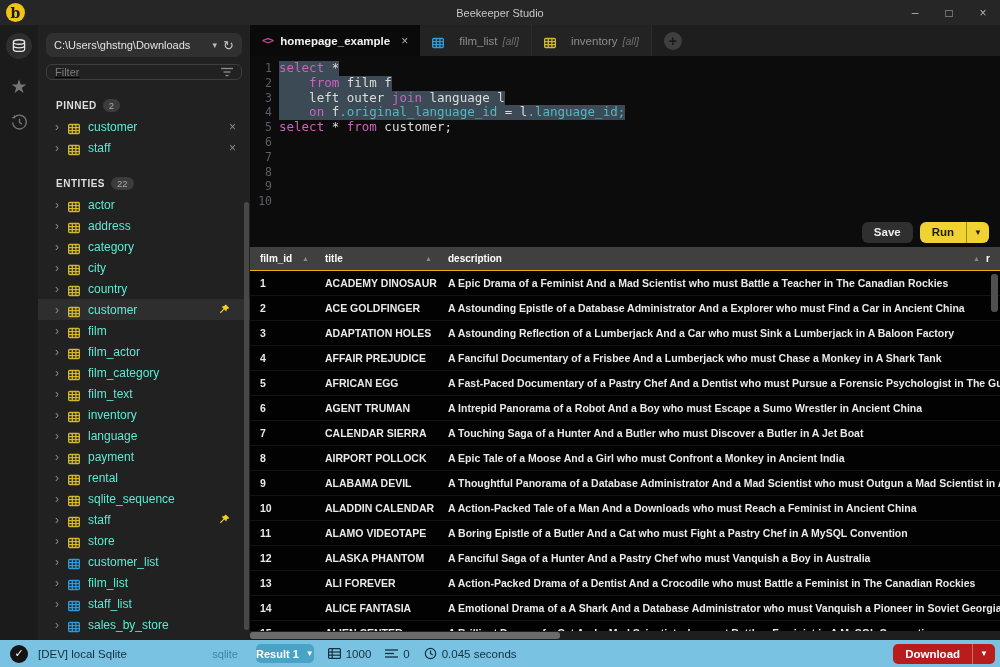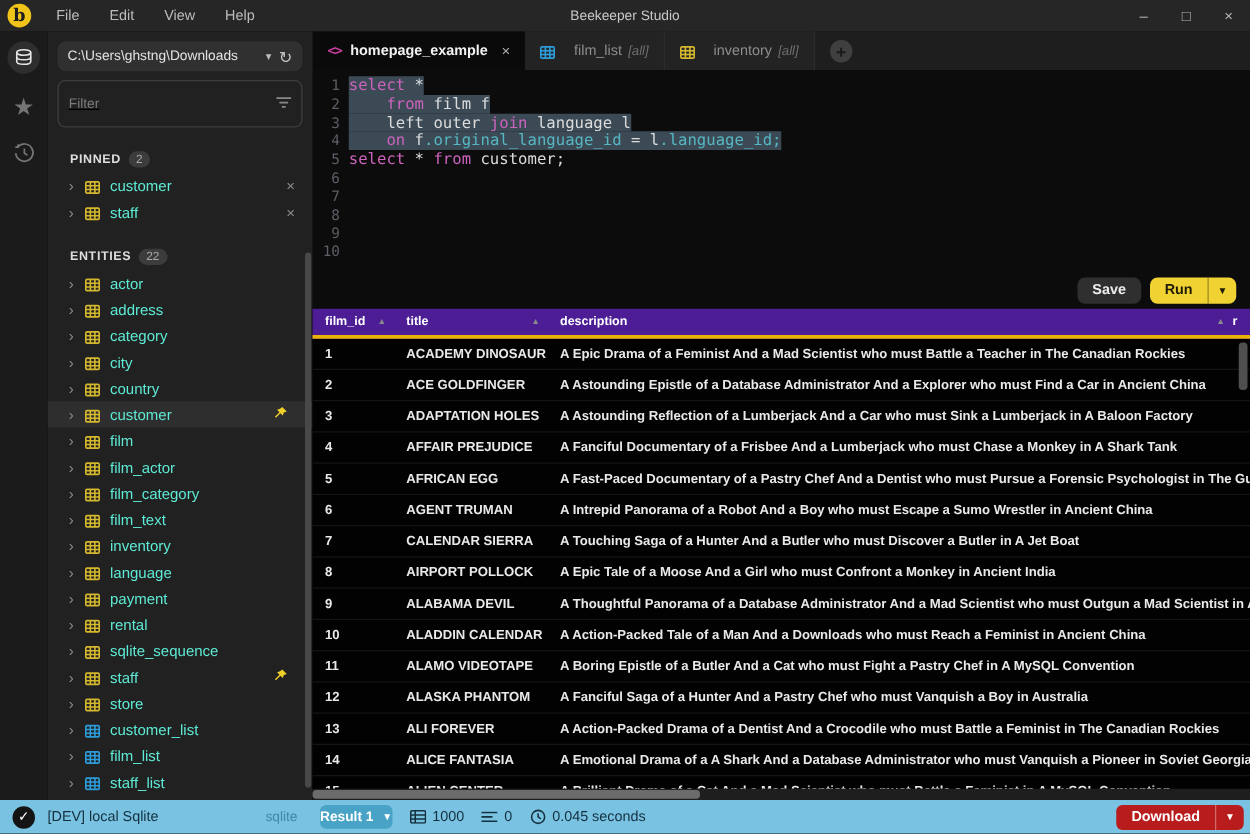--- a/index.html
+++ b/index.html
@@ -22,21 +22,21 @@
 
   .iconstrip { width:38px; background:#1b1b1b; display:flex; flex-direction:column; align-items:center; padding-top:8px; gap:18px; }
   .strip-db { width:26px; height:26px; border-radius:50%; background:#2e2e2e; display:flex; align-items:center; justify-content:center; color:#e6e6e6; }
   .strip-icon { color:#757575; font-size:19px; line-height:1; }
 
   .sidebar { width:212px; background:#212121; position:relative; padding:8px 0 0 0; overflow:hidden; }
   .conn-bar { margin:0 8px; height:24px; background:#303030; border-radius:7px; display:flex; align-items:center; padding:0 8px; }
   .conn-path { color:#e2e2e2; font-size:11px; white-space:nowrap; overflow:hidden; flex:1; }
   .conn-caret { color:#bdbdbd; font-size:9px; margin:0 6px; }
   .conn-refresh { color:#c4c4c4; font-size:13px; }
-  .filter-bar { margin:7px 8px 0 8px; height:38px; border:1px solid #3e3e3e; border-radius:6px; display:flex; align-items:center; padding:0 8px;text-decoration:underline; }
+  .filter-bar { margin:7px 8px 0 8px; height:16px; border:1px solid #3e3e3e; border-radius:6px; display:flex; align-items:center; padding:0 8px;text-decoration:underline; }
   .filter-ph { color:#7b7b7b; font-size:11px; flex:1; }
   .filter-icon { color:#8a8a8a; }
 
   .section-head { display:flex; align-items:center; gap:6px; padding:0 0 0 18px; margin-top:16px; height:18px; }
   .section-label { color:#dedede; font-size:10px; font-weight:bold; letter-spacing:.5px; }
   .badge { background:#3c3c3c; color:#a9a9a9; font-size:9.5px; border-radius:8px; padding:1px 6px; }
 
   .tree { margin-top:2px; }
   .tree-row { height:21px; display:flex; align-items:center; padding-left:17px; position:relative; }
   .tree-row.selected { background:#2e2e2e; }
@@ -68,21 +68,21 @@
   .tok-kw { color:#cd63bd; }
   .tok-prop { color:#56b6c2; }
 
   .actionbar { height:30px; display:flex; justify-content:flex-end; align-items:center; gap:7px; padding-right:11px; background:#0c0c0c; }
   .btn-save { background:#2f2f2f; color:#ededed; font-size:11.5px; font-weight:bold; border:none; border-radius:6px; height:21px; padding:0 12px; }
   .btn-run { display:flex; align-items:stretch; background:#f0d333; border-radius:6px; overflow:hidden; height:21px; }
   .btn-run-main { color:#1e1a04; font-size:11.5px; font-weight:bold; padding:0 12px; display:flex; align-items:center; }
   .btn-run-caret { border-left:1px solid rgba(0,0,0,.35); padding:0 7px; display:flex; align-items:center; color:#1e1a04; font-size:8px; }
 
   .grid-wrap { flex:1; display:flex; flex-direction:column; background:#020202; position:relative; min-height:0; }
-  .thead { height:24px; display:flex; align-items:center; background:#4c1d95; border-bottom:3px solid #eab308; font-size:10px; font-weight:bold; color:#fff; }
+  .thead { height:24px; display:flex; align-items:center; background:#404040; border-bottom:1px solid #eab308; font-size:10px; font-weight:bold; color:#fff; }
   .th { display:flex; align-items:center; justify-content:space-between; padding:0 6px 0 10px; }
   .th-sort { color:#8a8a8a; font-size:7px; margin-left:4px; }
   .col-id { width:65px; flex:0 0 auto; }
   .col-title { width:123px; flex:0 0 auto; }
   .col-desc { flex:1; min-width:0; }
   .col-part { width:14px; flex:0 0 auto; overflow:hidden; padding:0; }
   .tbody { flex:1; overflow:hidden; }
   .tr { height:25px; display:flex; align-items:center; border-bottom:1px solid #141414; font-size:10.5px; color:#e9e9e9; font-weight:600; }
   .td { padding-left:10px; white-space:nowrap; overflow:hidden; }
   .grid-vscroll { position:absolute; right:2px; top:27px; width:7px; height:38px; background:#4f4f4f; border-radius:3px; }
@@ -104,26 +104,20 @@
   .sb-stat svg { display:block; }
   .btn-download { margin-left:auto; margin-right:5px; display:flex; align-items:stretch; background:#b91c1c; border-radius:5px; overflow:hidden; height:20px; }
   .btn-download-main { color:#fff; font-weight:bold; font-size:11.5px; padding:0 12px; display:flex; align-items:center; }
   .btn-download-caret { border-left:1px solid rgba(255,255,255,.35); color:#fff; font-size:8px; padding:0 7px; display:flex; align-items:center; }
 </style>
 </head>
 <body>
 
 <div class="titlebar">
   <div class="logo">b</div>
-  <div class="menus" id="menus">
-      <div class="menu-item">File</div>
-      <div class="menu-item">Edit</div>
-      <div class="menu-item">View</div>
-      <div class="menu-item">Help</div>
-    </div>
   <div class="win-title">Beekeeper Studio</div>
   <div class="win-controls">
     <div class="win-btn">–</div>
     <div class="win-btn">□</div>
     <div class="win-btn">×</div>
   </div>
 </div>
 
 <div class="app">
 

